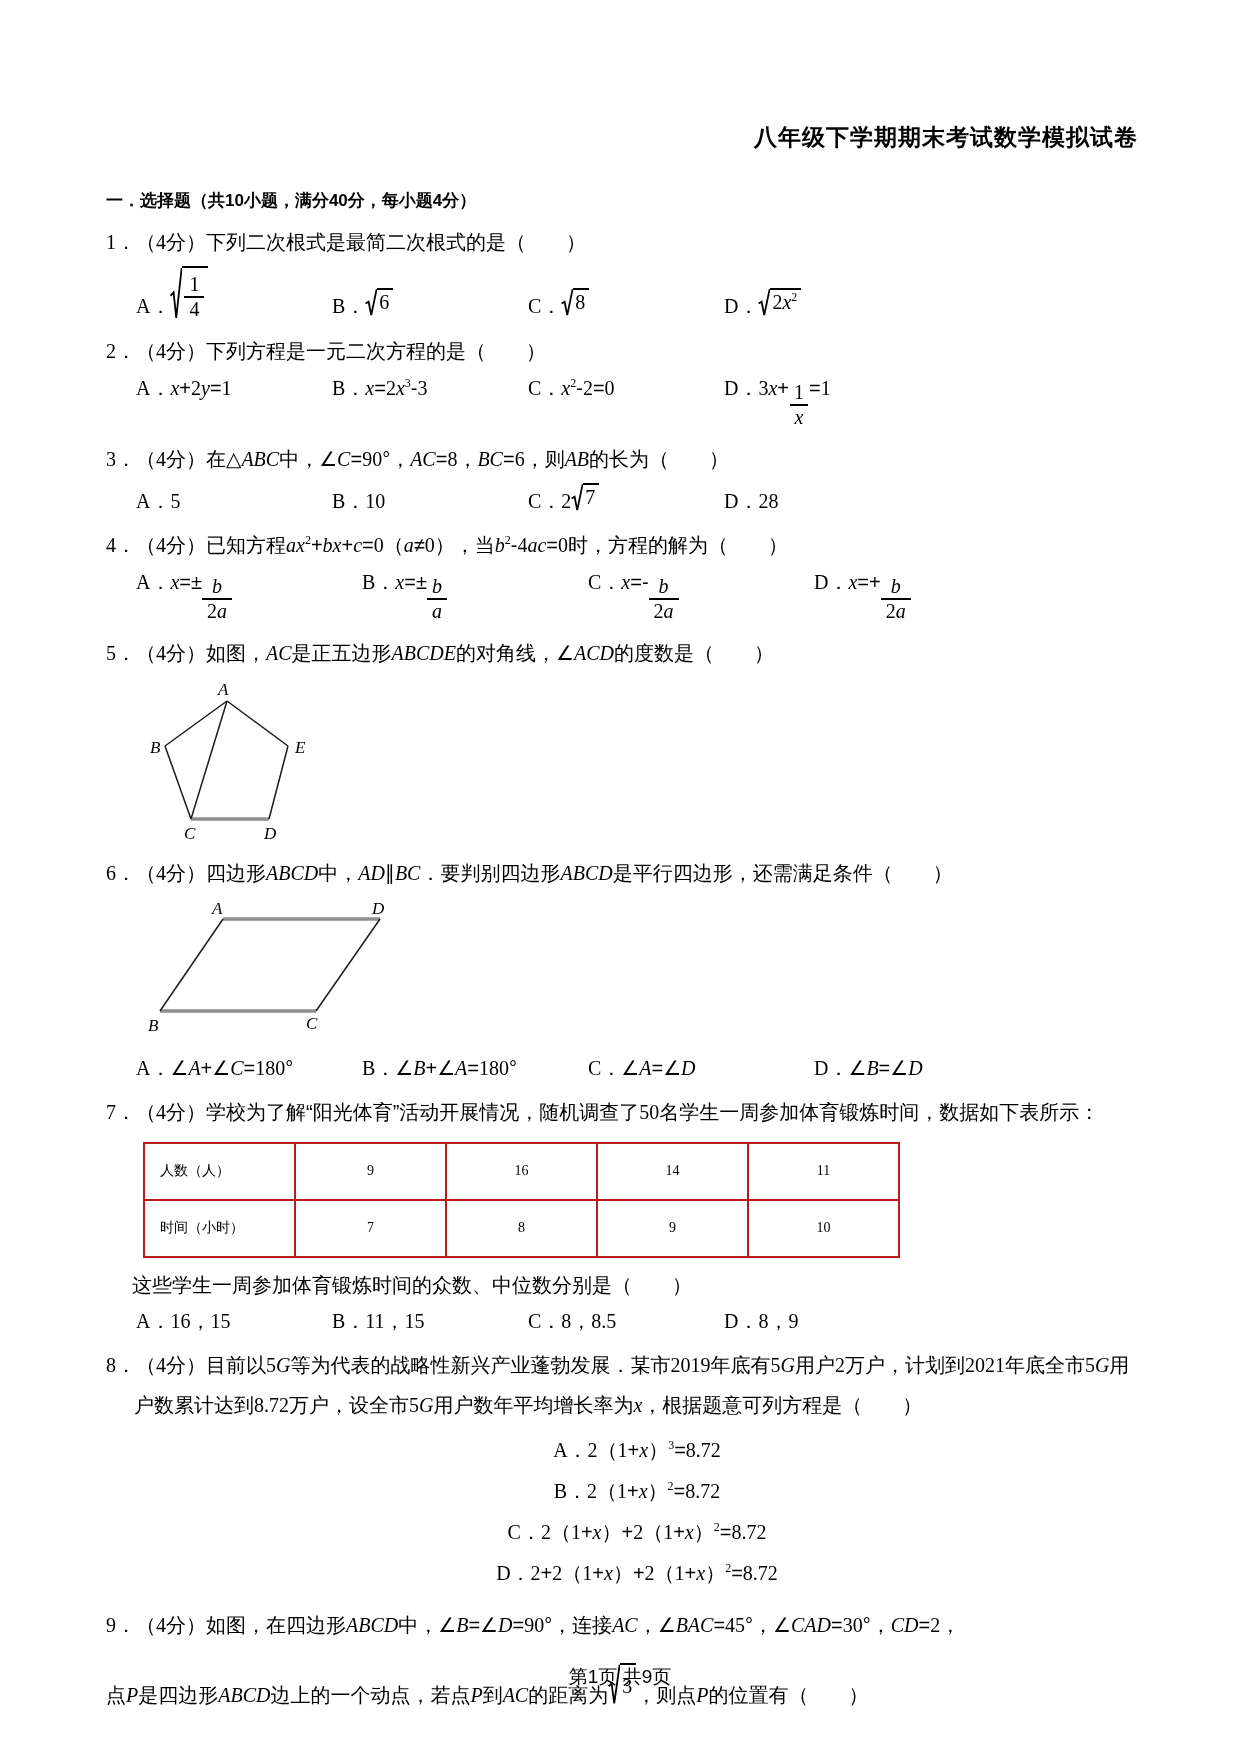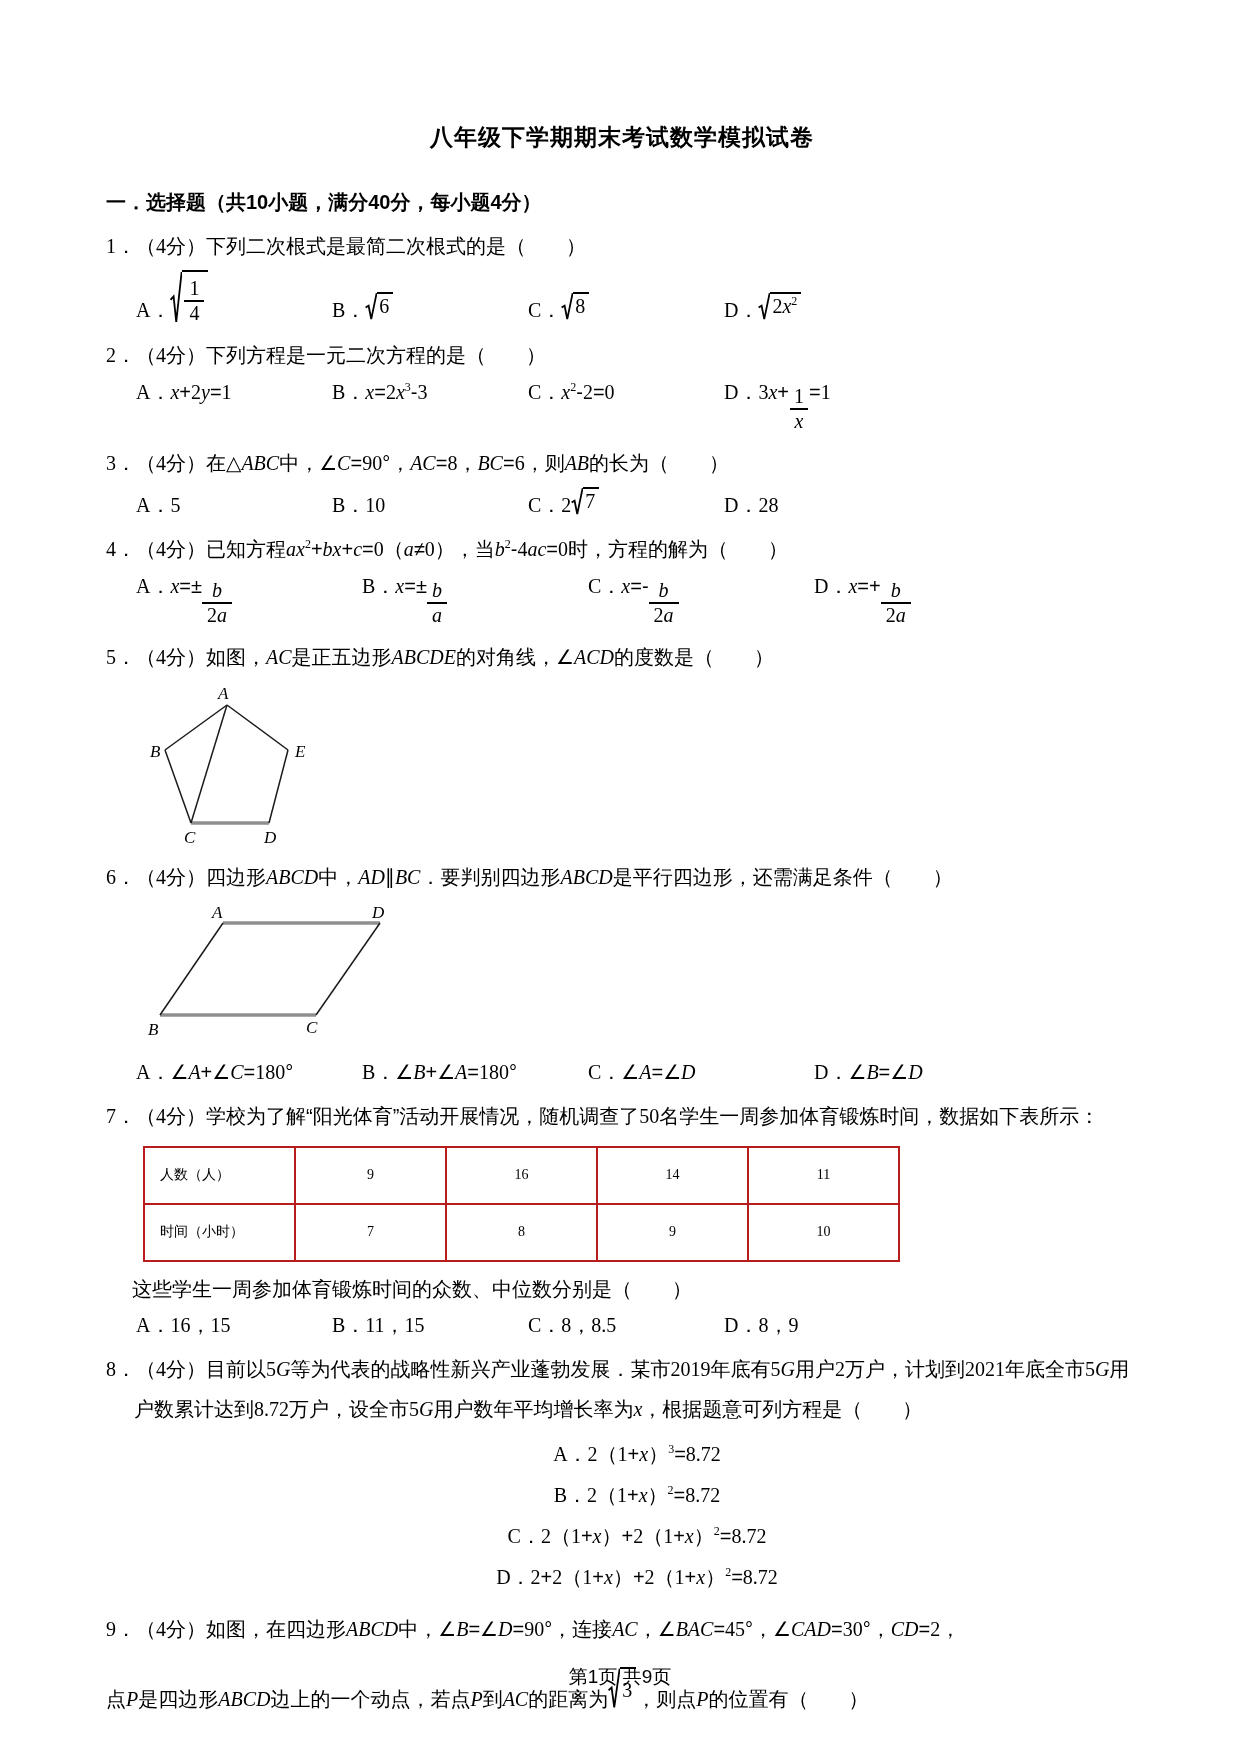--- a/index.html
+++ b/index.html
@@ -5,28 +5,28 @@
   * { box-sizing: border-box; }
   html,body { margin:0; padding:0; }
   body {
     width:1240px; height:1754px; background:#ffffff; color:#000;
     font-family:"Liberation Serif","DejaVu Serif",serif;
     font-size:20px; position:relative; overflow:hidden;
   }
   .content { position:absolute; left:106px; top:0; width:1032px; }
 
   .title {
-    margin:122px 0 0; text-align:center;
+    margin:122px 0 0; text-align:right;
     font-family:Liberation Serif, serif;
     font-weight:700; font-size:23px; letter-spacing:1px;
   }
   .section {
     margin:36px 0 0;
     font-family:"Liberation Sans","DejaVu Sans",sans-serif;
-    font-weight:700; font-size:20px;
+    font-weight:700; font-size:17px;
   }
 
   .stem { margin:10px 0 0; line-height:2; }
   .hang { padding-left:28px; text-indent:-28px; }
   .nowrap { white-space:nowrap; }
 
   
   .math { font-family:"Liberation Sans","DejaVu Sans",sans-serif; }
   .math i { font-family:"Liberation Serif","DejaVu Serif",serif; font-style:italic; }
   .math .d { font-family:"Liberation Serif","DejaVu Serif",serif; font-style:normal; }

